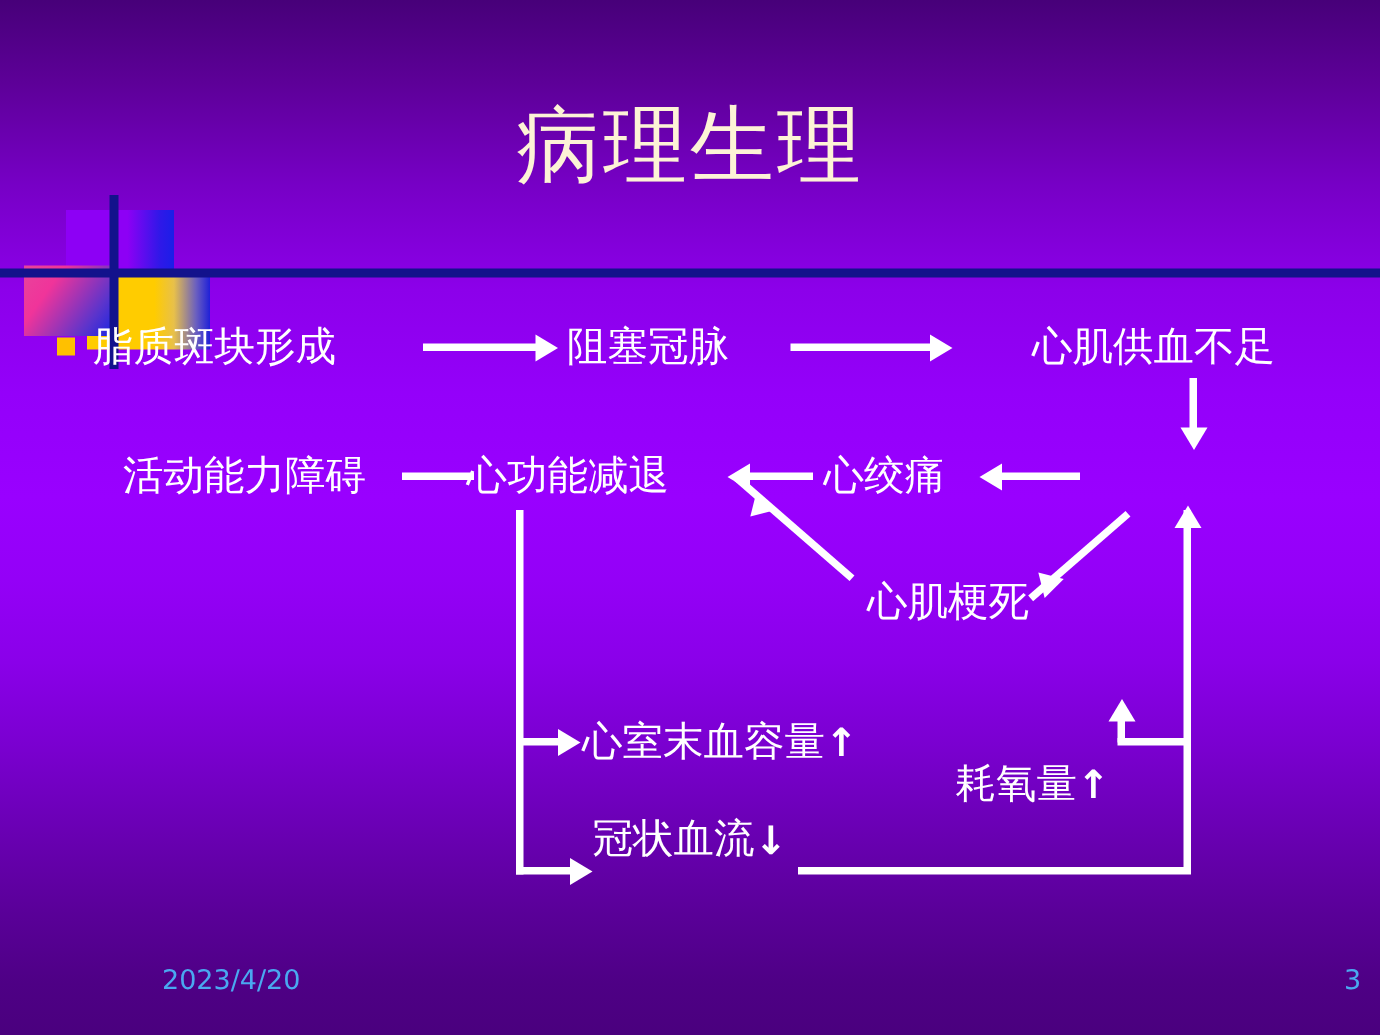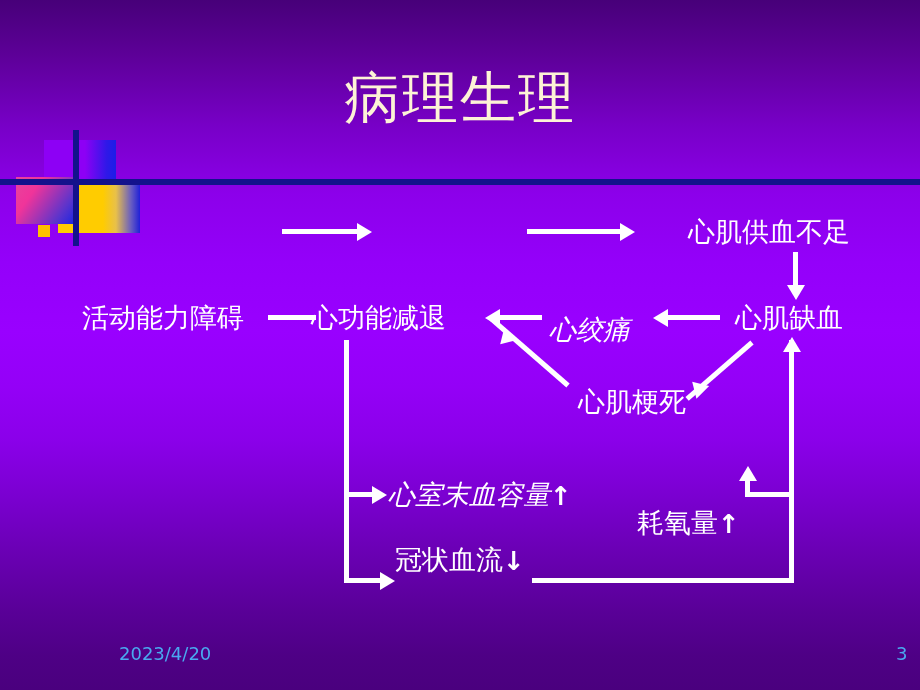--- a/index.html
+++ b/index.html
@@ -145,21 +145,21 @@
     display: inline-block;
     font-size: 26px;
     line-height: 1;
     vertical-align: -1px;
     font-weight: bold;
   }
 
   
   #footer-date {
     position: absolute;
-    left: 119px; top: 643px;
+    left: 108px; top: 643px;
     color: #4aa8f0;
     font-size: 18px;
     font-family: "DejaVu Sans", "Liberation Sans", sans-serif;
   }
   #footer-page {
     position: absolute;
     left: 896px; top: 643px;
     color: #4aa8f0;
     font-size: 18px;
     font-family: "DejaVu Sans", "Liberation Sans", sans-serif;
@@ -175,39 +175,40 @@
   <div class="logo-rect" id="logo-yellow-block"></div>
   <div class="logo-rect" id="logo-yellow-grad"></div>
   <div class="logo-rect" id="logo-pink-block2"></div>
   <div class="logo-rect" id="logo-vline"></div>
   <div class="logo-rect" id="logo-hline"></div>
 
   <div id="title">病理生理</div>
 
   <div id="bullet"></div>
 
+  <div class="node" style="left:62px; top:218px;">脂质斑块形成</div>
 
   <div class="hline" style="left:282px; top:229px; width:78px;"></div>
   <div class="arrowhead ah-right" style="left:357px; top:223px;"></div>
 
+  <div class="node" style="left:378px; top:218px;">阻塞冠脉</div>
 
   <div class="hline" style="left:527px; top:229px; width:96px;"></div>
   <div class="arrowhead ah-right" style="left:620px; top:223px;"></div>
 
   <div class="node" style="left:688px; top:218px;">心肌供血不足</div>
 
   <div class="vline" style="left:793px; top:252px; height:36px;"></div>
   <div class="arrowhead ah-down" style="left:787px; top:285px;"></div>
 
-  <div class="node" style="left:735px; top:304px;">心肌缺血</div>
 
   <div class="hline" style="left:665px; top:315px; width:55px;"></div>
   <div class="arrowhead ah-left" style="left:653px; top:309px;"></div>
 
-  <div class="node" style="left:549px; top:316px;font-style:italic;">心绞痛</div>
+  <div class="node" style="left:549px; top:304px;">心绞痛</div>
 
   <div class="hline" style="left:497px; top:315px; width:45px;"></div>
   <div class="arrowhead ah-left" style="left:485px; top:309px;"></div>
 
   <div class="node" style="left:311px; top:304px;">心功能减退</div>
 
   <div class="hline" style="left:268px; top:315px; width:48px;"></div>
 
   <div class="node" style="left:82px; top:304px;">活动能力障碍</div>
 
@@ -220,21 +221,21 @@
   <div class="arrowhead ah-left" style="left:690px; top:378px; transform: rotate(45deg);"></div>
 
   <div class="vline" style="left:344px; top:340px; height:243px;"></div>
 
   <div class="hline" style="left:344px; top:492px; width:32px;"></div>
   <div class="arrowhead ah-right" style="left:372px; top:486px;"></div>
 
   <div class="hline" style="left:344px; top:578px; width:40px;"></div>
   <div class="arrowhead ah-right" style="left:380px; top:572px;"></div>
 
-  <div class="node" style="left:388px; top:481px;font-style:italic;"><span>心室末血容量</span><span class="trend">↑</span></div>
+  <div class="node" style="left:388px; top:481px;"><span>心室末血容量</span><span class="trend">↑</span></div>
 
   <div class="node" style="left:637px; top:509px;"><span>耗氧量</span><span class="trend">↑</span></div>
 
   <div class="node" style="left:395px; top:546px;"><span>冠状血流</span><span class="trend">↓</span></div>
 
   <div class="hline" style="left:532px; top:578px; width:262px;"></div>
 
   <div class="vline" style="left:789px; top:340px; height:240px;"></div>
   <div class="arrowhead ah-up" style="left:783px; top:337px;"></div>
 

